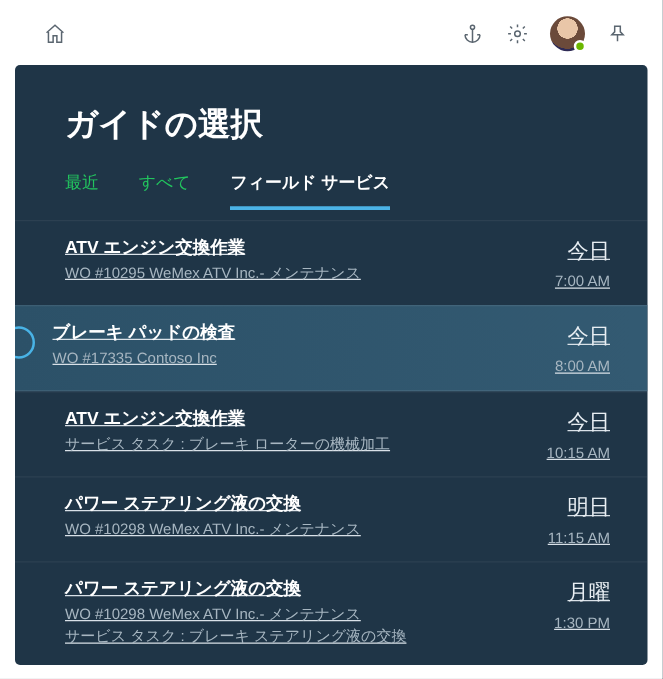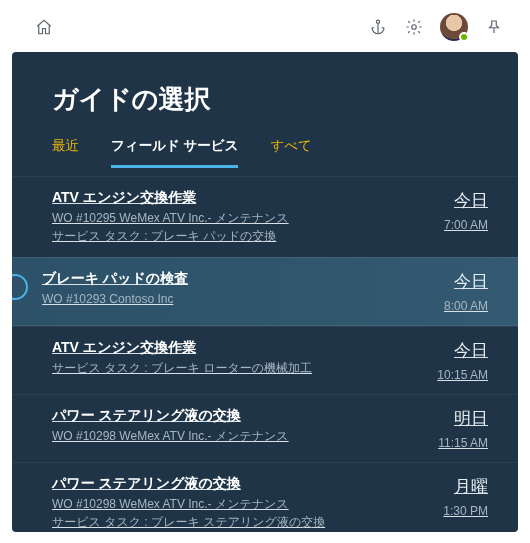--- a/index.html
+++ b/index.html
@@ -26,21 +26,21 @@
     background: #1f3547; color: #d9e1e8; border-radius: 4px; margin: 4px 6px 0 6px;
     height: 480px; overflow: hidden; position: relative;
   }
   .panel-inner { padding: 24px 0 0 0; }
   .title {
     font-size: 26px; font-weight: 700; color: #fff; padding: 6px 40px 10px 40px;
   }
   .tabs {
     display: flex; gap: 32px; padding: 10px 40px 0 40px; font-size: 13.5px;
   }
-  .tab { padding-bottom: 10px; color: #eab308; cursor: pointer; }
+  .tab { padding-bottom: 10px; color: #22c55e; cursor: pointer; }
   .tab.active { color: #fff; font-weight: 600; border-bottom: 3px solid #4bb3e6; }
   .list { margin-top: 8px; }
   .item {
     display: flex; align-items: flex-start; padding: 12px 30px 12px 40px;
     border-top: 1px solid rgba(255,255,255,0.06);
     text-decoration: underline;
   }
   .item.selected {
     background: linear-gradient(90deg, #2c5168 0%, #335a72 100%);
     border-top: 1px solid rgba(255,255,255,0.08);
@@ -97,41 +97,40 @@
       </svg>
     </div>
   </div>
 
   <div class="panel">
     <div class="panel-inner">
       <div class="title">ガイドの選択</div>
 
       <div class="tabs">
         <div class="tab">最近</div>
+        <div class="tab">すべて</div>
         <div class="tab active">フィールド サービス</div>
-        <div class="tab">すべて</div>
       </div>
 
       <div class="list">
           <div class="item">
             <div class="body">
               <div class="it-title">ATV エンジン交換作業</div>
               <div class="it-line">WO #10295 WeMex ATV Inc.- メンテナンス</div>
-              <div class="it-line">サービス タスク : ブレーキ パッドの交換</div>
             </div>
             <div class="meta">
               <div class="meta-day">今日</div>
               <div class="meta-time">7:00 AM</div>
             </div>
           </div>
           <div class="item selected">
             <div class="selector"></div>
             <div class="body">
               <div class="it-title">ブレーキ パッドの検査</div>
-              <div class="it-line">WO #10293 Contoso Inc</div>
+              <div class="it-line">WO #17335 Contoso Inc</div>
             </div>
             <div class="meta">
               <div class="meta-day">今日</div>
               <div class="meta-time">8:00 AM</div>
             </div>
           </div>
           <div class="item">
             <div class="body">
               <div class="it-title">ATV エンジン交換作業</div>
               <div class="it-line">サービス タスク : ブレーキ ローターの機械加工</div>

